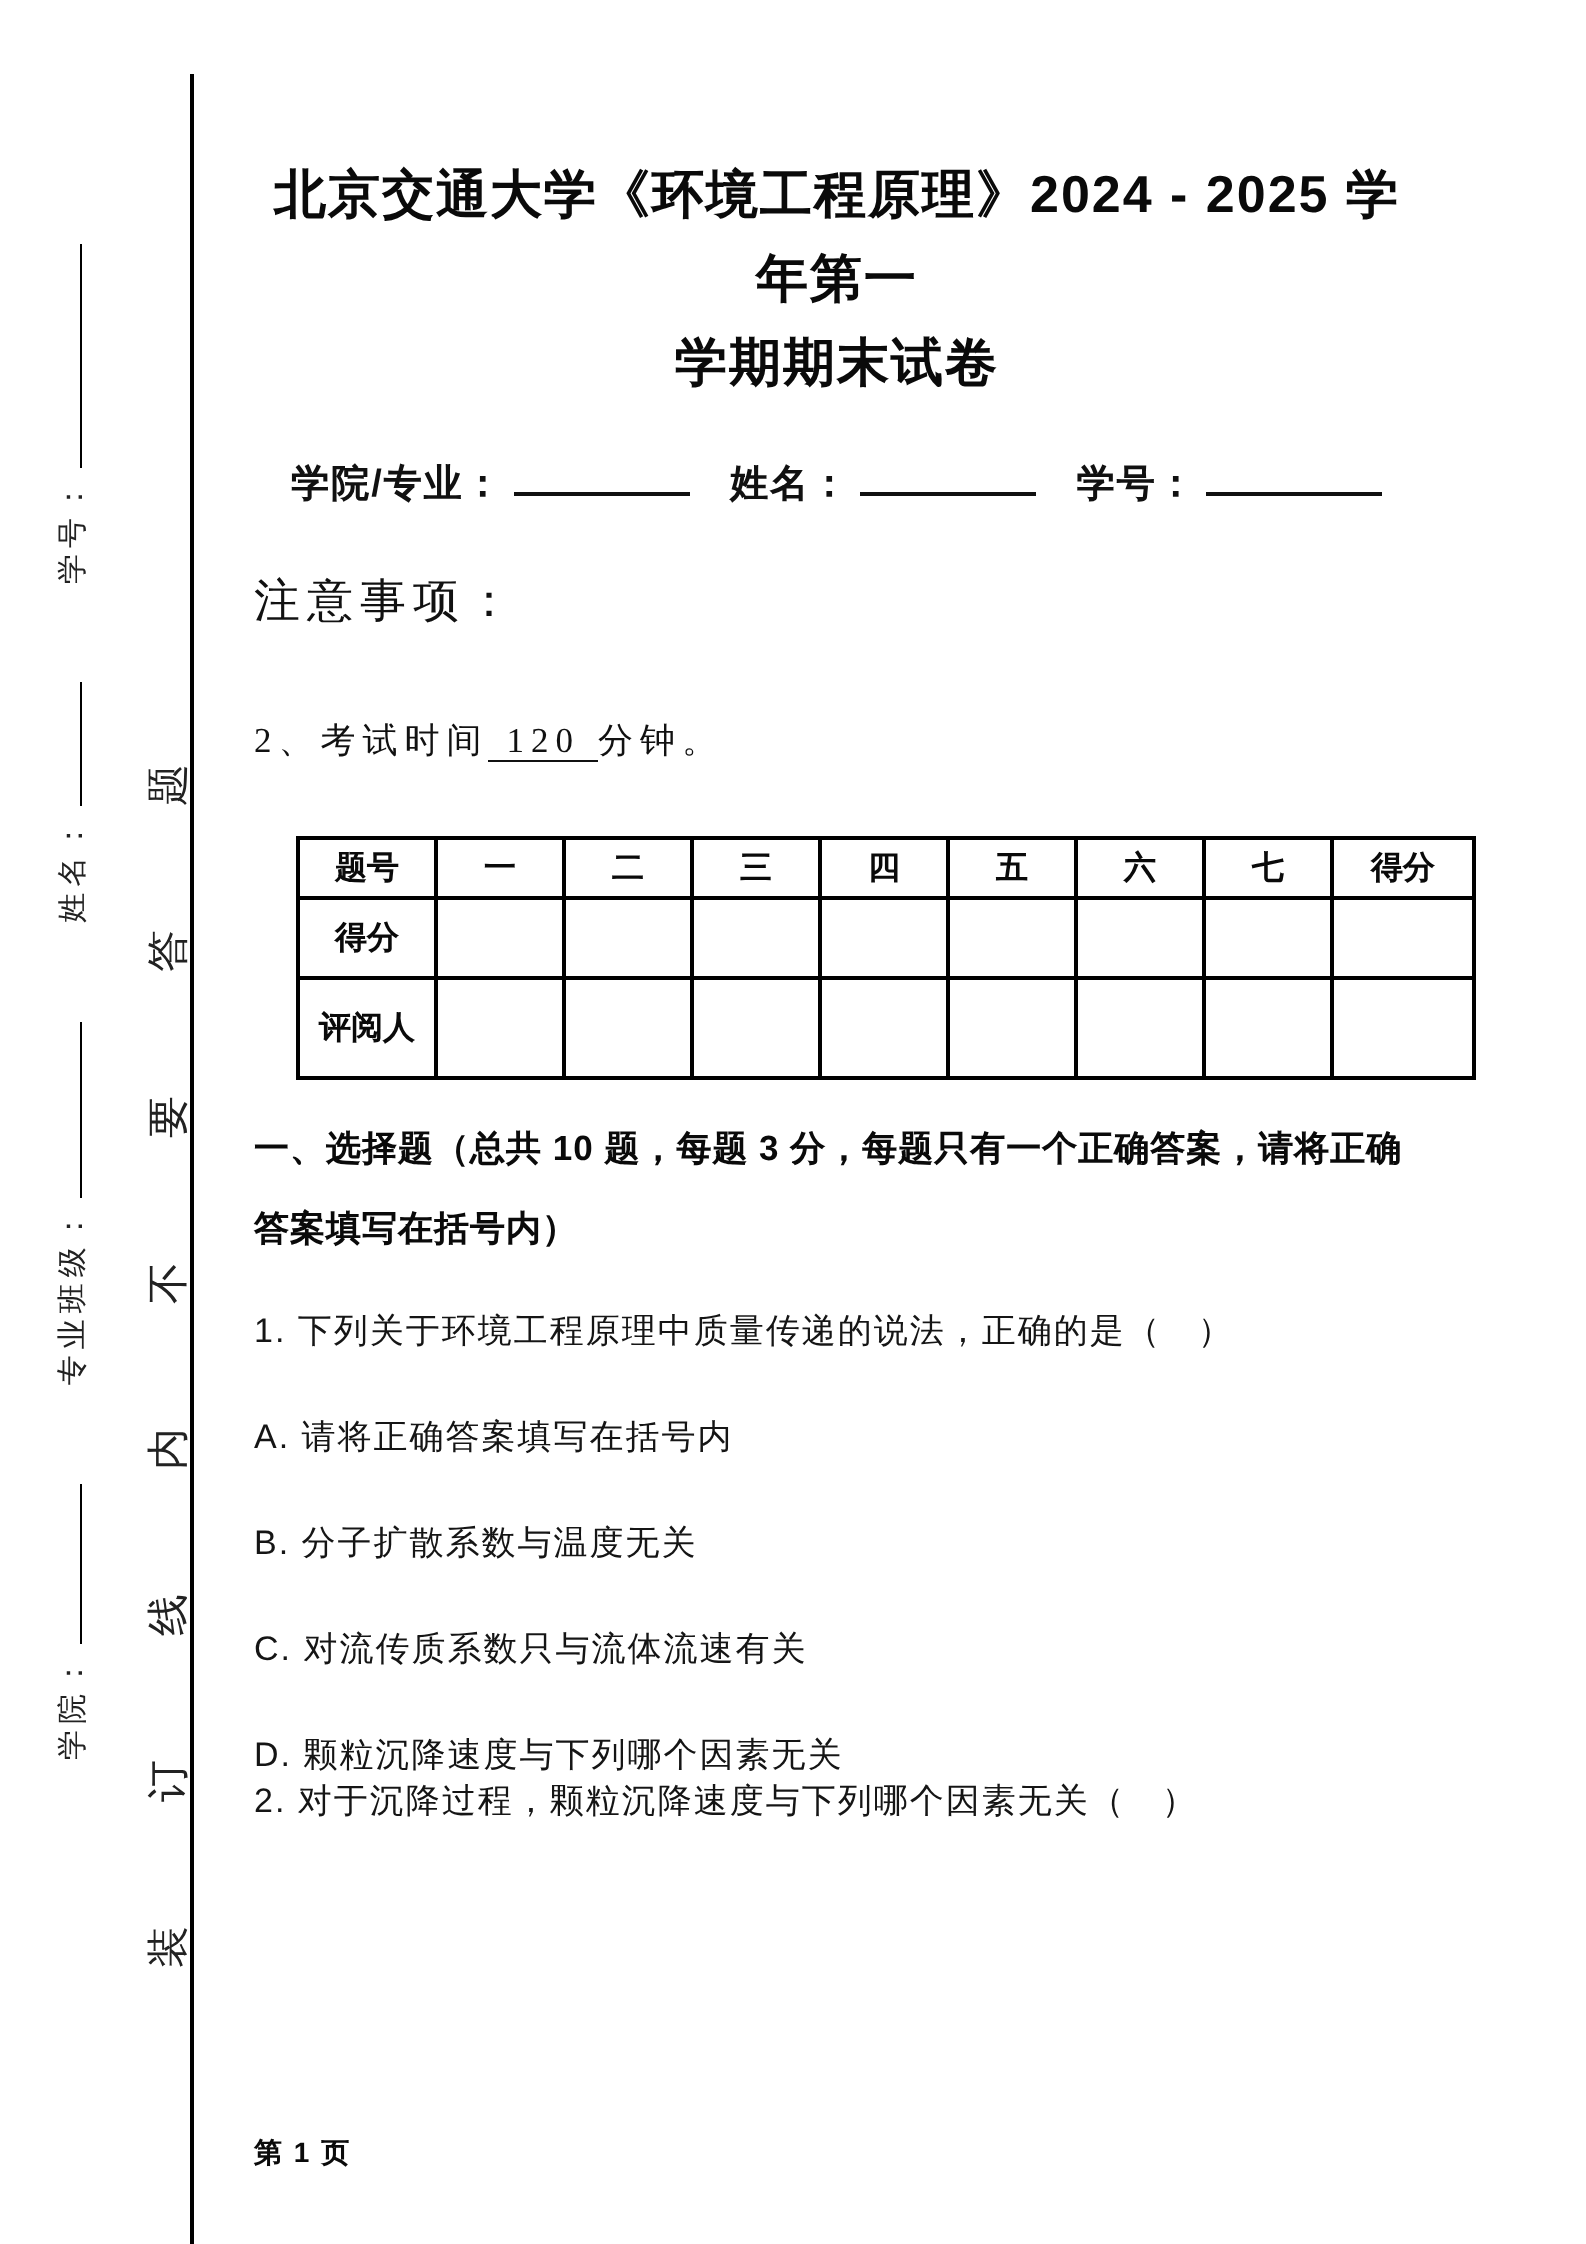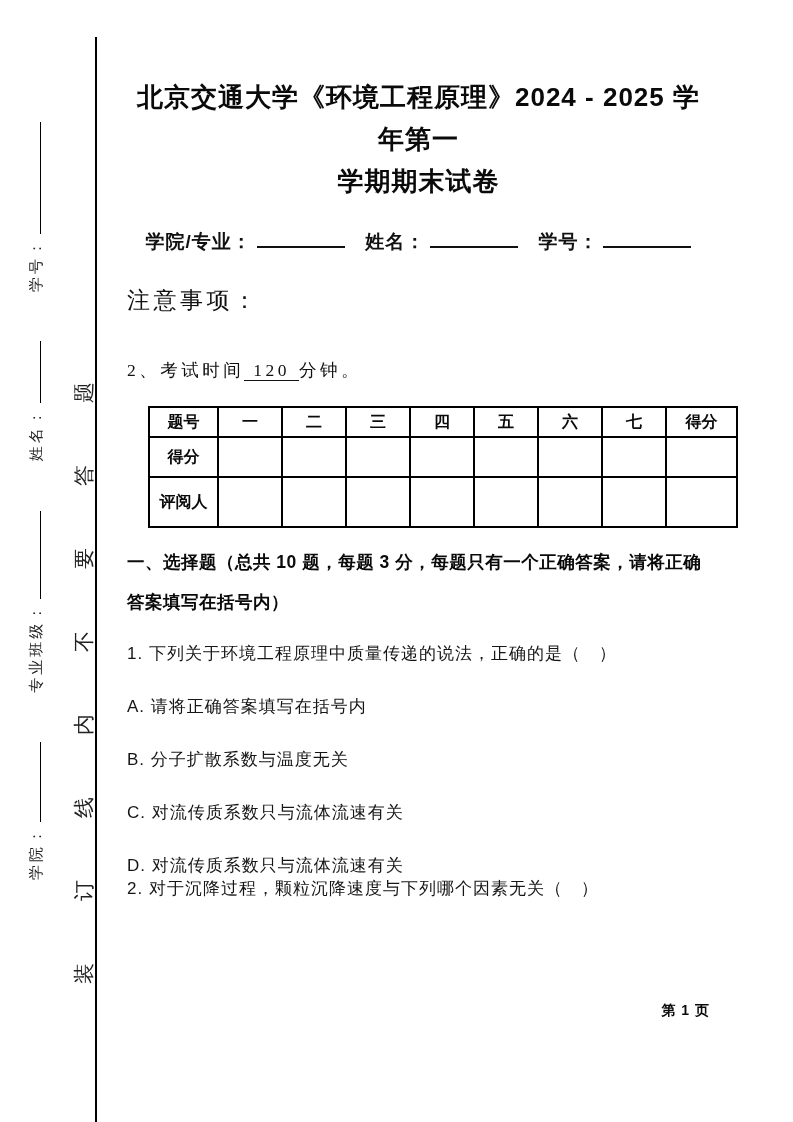--- a/index.html
+++ b/index.html
@@ -65,21 +65,21 @@
 
   .notice-heading {
     margin-top: 30px; font-size: 23px; letter-spacing: 3.5px;
   }
   .notice-item { margin-top: 42px; font-size: 17.5px; letter-spacing: 3.5px; }
   .u-num {
     border-bottom: 1.5px solid #111; padding: 0 9px;
   }
 
   .score-table {
-    margin-top: 24px; margin-left: 21px;
+    margin-top: 36px; margin-left: 21px;
     border-collapse: collapse; table-layout: fixed; width: 569px;
     font-family: Liberation Mono, monospace; font-weight: bold;
     font-size: 16px; color: #0a0a0a;
   }
   .score-table th, .score-table td {
     border: 2px solid #000; text-align: center; vertical-align: middle;
     padding: 0;
   }
   .score-table .c0 { width: 67px; }
   .score-table .cm { width: 62px; }
@@ -100,22 +100,22 @@
   }
   .q1 { margin-top: 20px; }
   .q2 { }
   .option {
     margin-top: 30px;
     font-family: "Liberation Sans", sans-serif; font-weight: 500;
     font-size: 17px; letter-spacing: 1px; color: #151515;
   }
 
   .footer {
-    position: absolute; left: 127px; top: 1002px; width: 583px;
-    text-align: right;
+    position: absolute; left: 127px; top: 1068px; width: 583px;
+    text-align: left;
     font-family: "Liberation Sans", sans-serif; font-weight: bold;
     font-size: 14px; letter-spacing: 1px; color: #0a0a0a;
   }
 </style>
 </head>
 <body>
 
 <div class="page">
 
   <div class="binding-rule"></div>
@@ -208,21 +208,21 @@
     </tbody>
       </table>
 
     <div class="section-heading">一、选择题（总共 10 题，每题 3 分，每题只有一个正确答案，请将正确答案填写在括号内）</div>
 
     <div class="question q1">1. 下列关于环境工程原理中质量传递的说法，正确的是（　）</div>
 
     <div class="option">A. 请将正确答案填写在括号内</div>
     <div class="option">B. 分子扩散系数与温度无关</div>
     <div class="option">C. 对流传质系数只与流体流速有关</div>
-    <div class="option">D. 对流传质系数只与流体流速有关</div>
+    <div class="option">D. 颗粒沉降速度与下列哪个因素无关</div>
 
     <div class="question q2">2. 对于沉降过程，颗粒沉降速度与下列哪个因素无关（　）</div>
 
   </div>
 
   <div class="footer">第 1 页</div>
 
 </div>
 
 </body></html>

